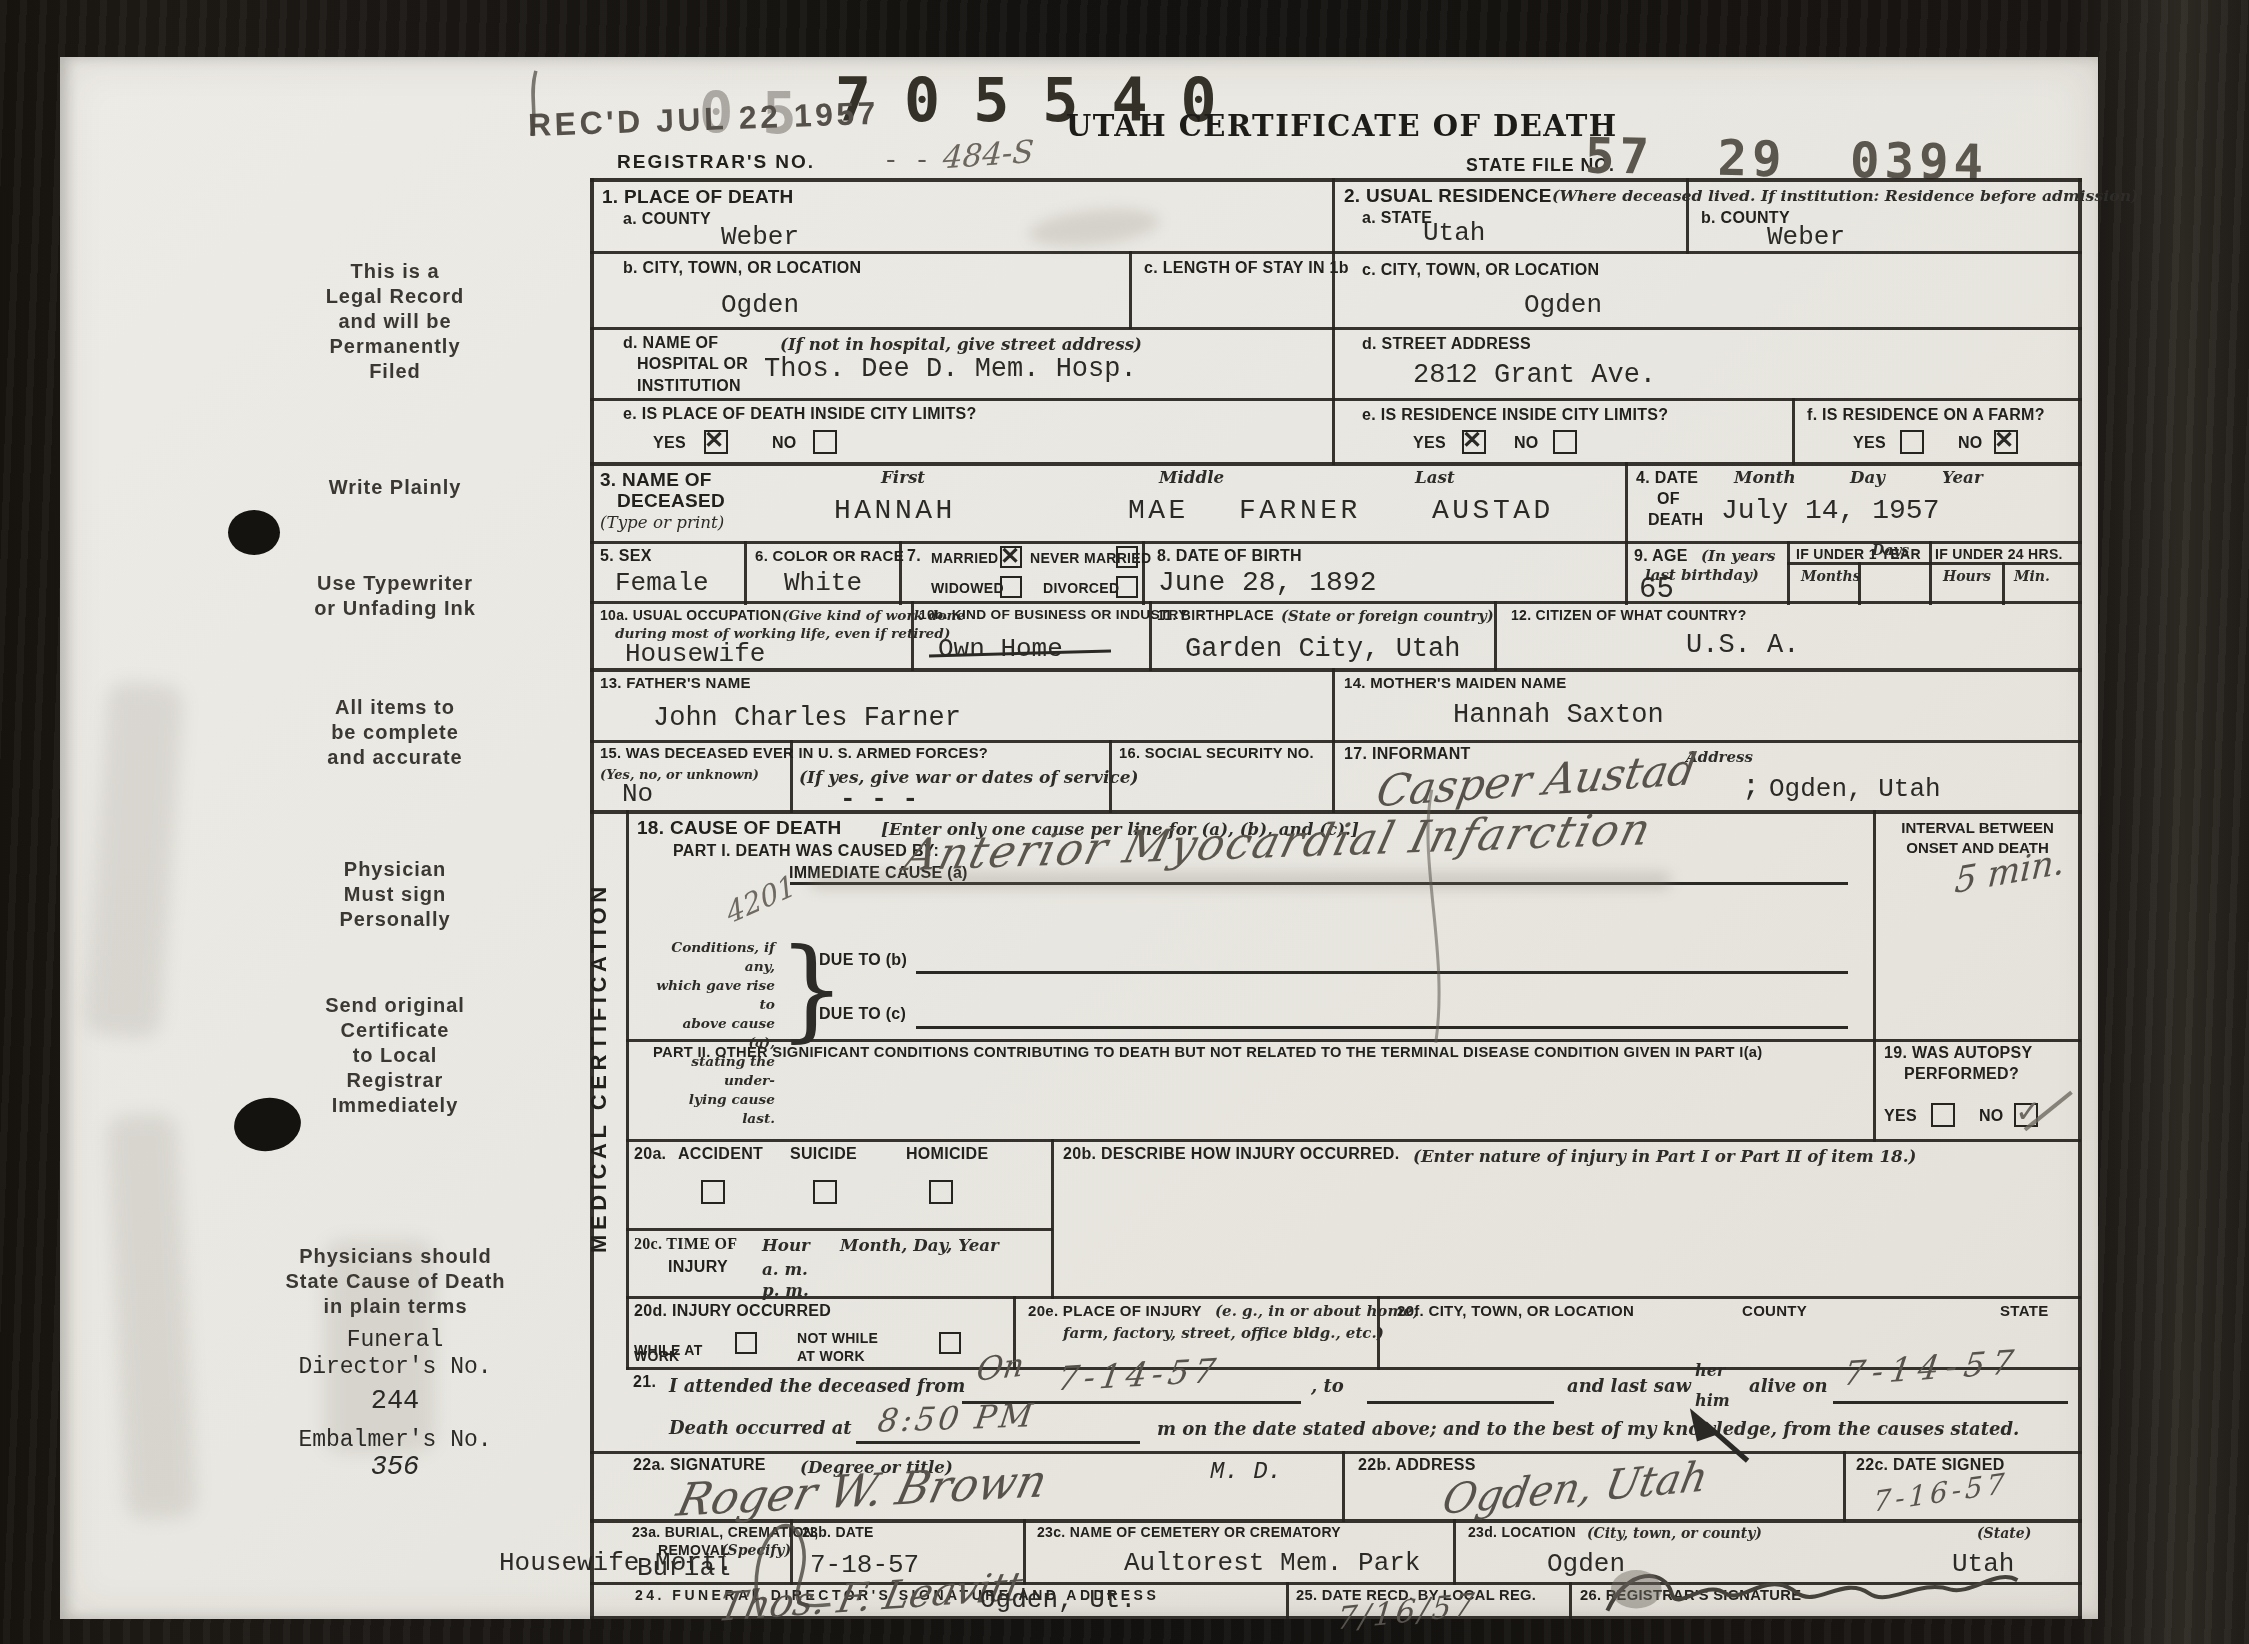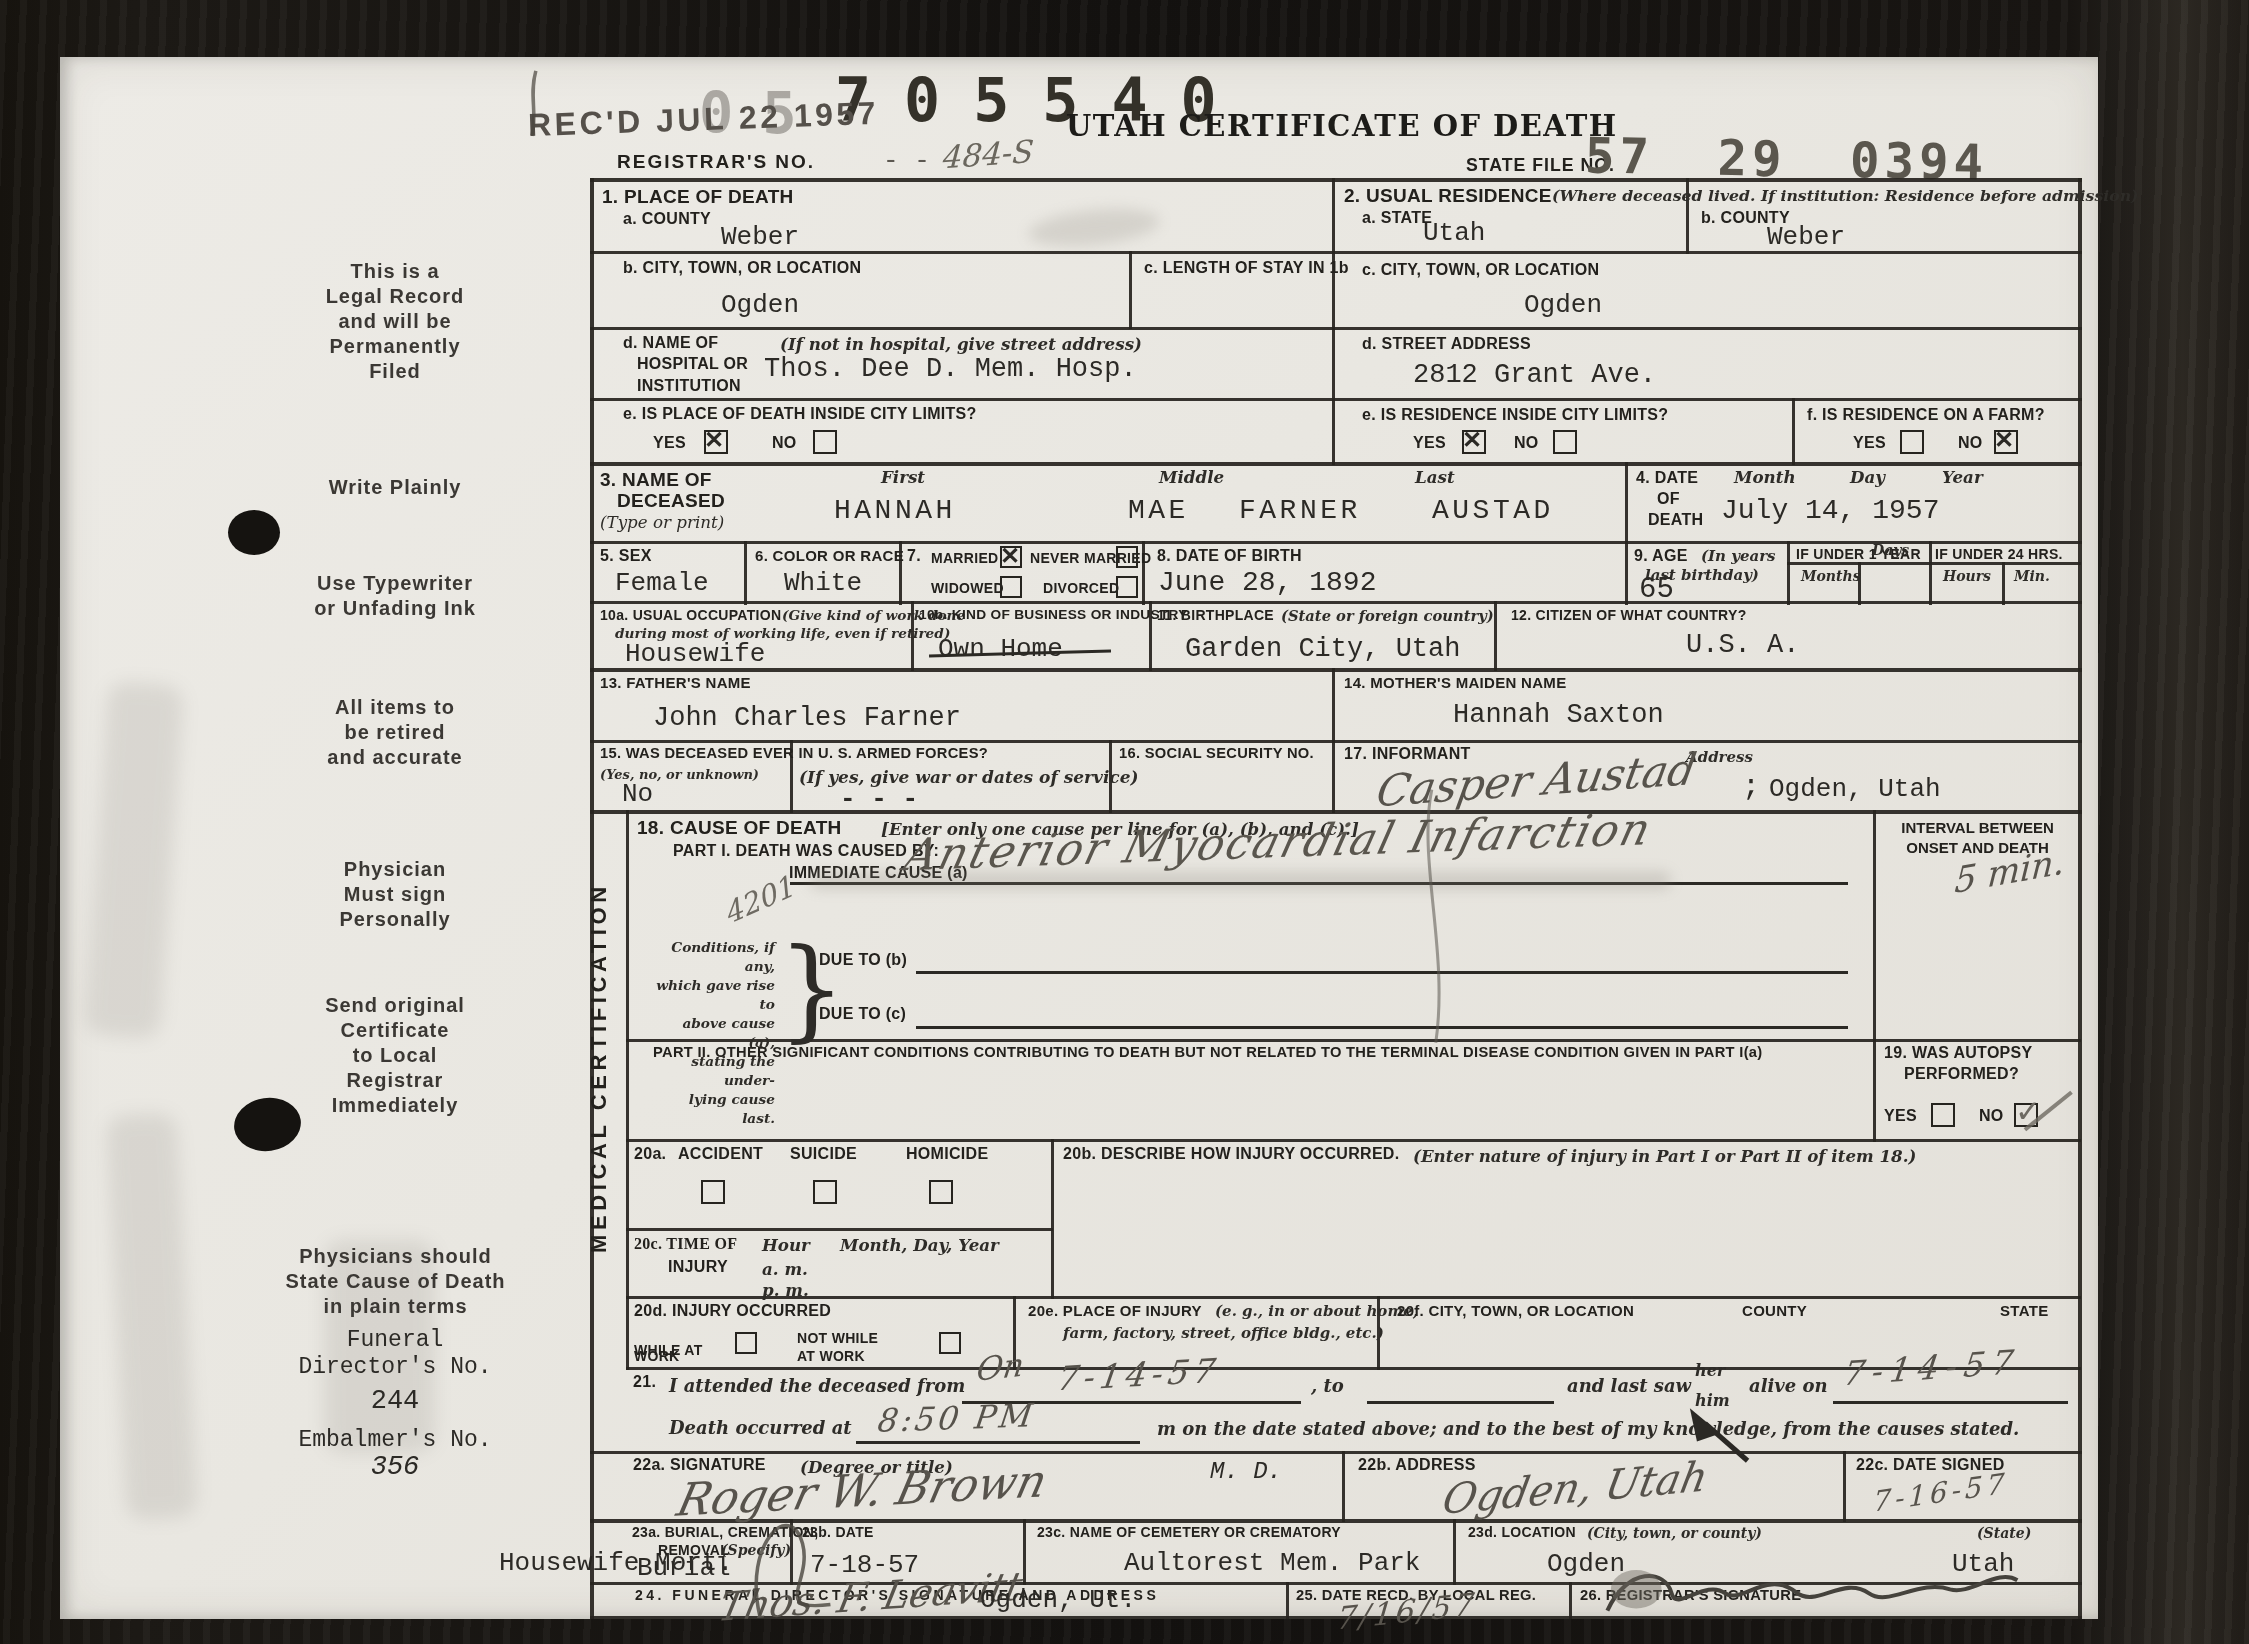--- a/index.html
+++ b/index.html
@@ -60,21 +60,21 @@
   <div>Permanently</div>
   <div>Filed</div>
 </div>
 <div class="note" style="top:475px;">Write Plainly</div>
 <div class="note" style="top:571px;">
   <div>Use Typewriter</div>
   <div>or Unfading Ink</div>
 </div>
 <div class="note" style="top:695px;">
   <div>All items to</div>
-  <div>be retired</div>
+  <div>be complete</div>
   <div>and accurate</div>
 </div>
 <div class="note" style="top:857px;">
   <div>Physician</div>
   <div>Must sign</div>
   <div>Personally</div>
 </div>
 <div class="note" style="top:993px;">
   <div>Send original</div>
   <div>Certificate</div>

